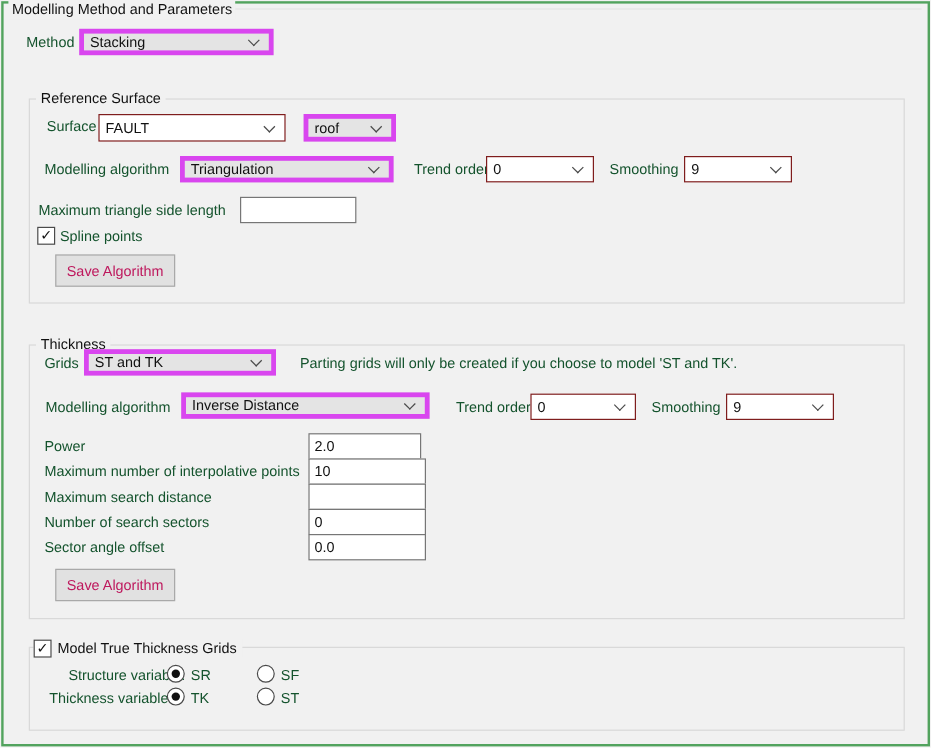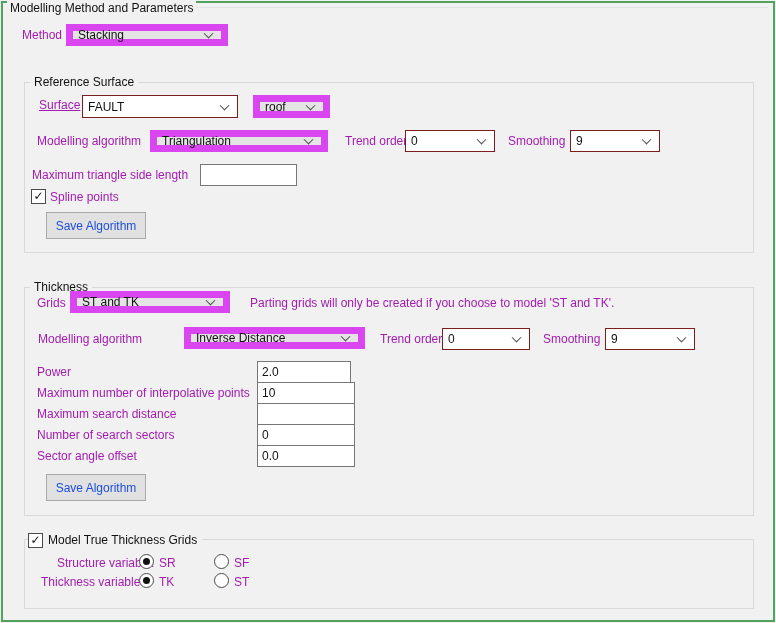--- a/index.html
+++ b/index.html
@@ -1,30 +1,30 @@
 <!DOCTYPE html>
 <html><head>
 <meta charset="utf-8">
 <style>
   html,body{margin:0;padding:0;}
   body{font-family:"Liberation Sans","DejaVu Sans",sans-serif;font-size:12px;color:#111;}
   #panel{position:relative;width:776px;height:623px;background:#f1f1f1;overflow:hidden;}
   .green-frame{position:absolute;left:1px;top:1px;right:1px;bottom:1px;border:2px solid #52a35e;pointer-events:none;}
   .faint-top-line{position:absolute;left:196px;top:7px;width:572px;height:1px;background:#e3e3e3;}
   .panel-title{position:absolute;left:7px;top:0;background:#f1f1f1;padding:0 3px;line-height:16px;white-space:nowrap;z-index:3;}
-  .lbl{position:absolute;line-height:15px;white-space:nowrap;color:#a21caf;}
+  .lbl{position:absolute;line-height:15px;white-space:nowrap;color:#14532d;}
   .group{position:absolute;border:1px solid #d9d9d9;background:#f1f1f1;}
   .group-title{position:absolute;left:5px;top:-8px;background:#f1f1f1;padding:0 4px;line-height:15px;white-space:nowrap;}
   .combo{position:absolute;box-sizing:border-box;display:flex;align-items:center;cursor:default;}
-  .combo.gray{background:#e4e4e4;border:7px solid #d946ef;}
+  .combo.gray{background:#e4e4e4;border:4px solid #d946ef;}
   .combo.white{background:#ffffff;border:1px solid #7f1d1d;text-align:center;}
   .combo .combo-text{padding-left:5px;white-space:nowrap;overflow:hidden;}
   .chevron{position:absolute;right:9px;top:50%;width:6px;height:6px;border-right:1px solid #4a4a4a;border-bottom:1px solid #4a4a4a;transform:translateY(-70%) rotate(45deg);}
   .tbox{position:absolute;box-sizing:border-box;border:1px solid #767676;background:#fff;font-family:inherit;font-size:12px;padding:0 4px;margin:0;outline:none;color:#111;}
-  .btn{position:absolute;box-sizing:border-box;background:#e1e1e1;border:1px solid #a9a9a9;font-family:inherit;font-size:12px;color:#1d4ed8;text-align:center;cursor:default;}
+  .btn{position:absolute;box-sizing:border-box;background:#e1e1e1;border:1px solid #a9a9a9;font-family:inherit;font-size:12px;color:#be185d;text-align:center;cursor:default;}
   .checkbox{position:absolute;box-sizing:border-box;width:15px;height:15px;background:#fff;border:1px solid #4a4a4a;line-height:13px;text-align:center;font-size:12px;color:#111;}
   .radio{position:absolute;box-sizing:border-box;width:15px;height:15px;background:#fff;border:1px solid #4a4a4a;border-radius:50%;}
   .radio.selected::after{content:"";position:absolute;left:3px;top:3px;width:7px;height:7px;border-radius:50%;background:#111;}
   .legend-row{position:absolute;display:flex;align-items:center;background:#f1f1f1;padding:0 5px 0 0;z-index:3;}
   .legend-row .checkbox{position:static;margin-right:5px;}
   .legend-row .legend-label{line-height:16px;white-space:nowrap;}
 </style>
 </head>
 <body>
 
@@ -35,21 +35,21 @@
 
   <span class="lbl" style="left:18px;top:28px;width:44px;text-align:right;">Method</span>
   <div class="combo gray" style="left:66px;top:24px;width:162px;height:22px;">
     <span class="combo-text">Stacking</span>
     <span class="chevron"></span>
   </div>
 
   <div class="group" style="left:24px;top:82px;width:728px;height:169px;">
     <span class="group-title">Reference Surface</span>
 
-    <span class="lbl" style="left:14px;top:15px;text-decoration:underline;">Surface</span>
+    <span class="lbl" style="left:14px;top:15px;">Surface</span>
     <div class="combo white" style="left:57px;top:12px;width:156px;height:23px;">
       <span class="combo-text">FAULT</span>
       <span class="chevron"></span>
     </div>
     <div class="combo gray" style="left:228px;top:12px;width:77px;height:23px;">
       <span class="combo-text">roof</span>
       <span class="chevron"></span>
     </div>
 
     <span class="lbl" style="left:12px;top:51px;">Modelling algorithm</span>
@@ -81,21 +81,21 @@
     <span class="group-title">Thickness</span>
 
     <span class="lbl" style="left:12px;top:8px;">Grids</span>
     <div class="combo gray" style="left:45px;top:3px;width:160px;height:22px;">
       <span class="combo-text">ST and TK</span>
       <span class="chevron"></span>
     </div>
     <span class="lbl" style="left:225px;top:8px;">Parting grids will only be created if you choose to model 'ST and TK'.</span>
 
     <span class="lbl" style="left:13px;top:44px;">Modelling algorithm</span>
-    <div class="combo gray" style="left:126px;top:39px;width:181px;height:22px;margin-left:33px;">
+    <div class="combo gray" style="left:126px;top:39px;width:207px;height:22px;">
       <span class="combo-text">Inverse Distance</span>
       <span class="chevron"></span>
     </div>
     <span class="lbl" style="left:355px;top:44px;">Trend order</span>
     <div class="combo white" style="left:417px;top:40px;width:88px;height:22px;">
       <span class="combo-text">0</span>
       <span class="chevron"></span>
     </div>
     <span class="lbl" style="left:518px;top:44px;">Smoothing</span>
     <div class="combo white" style="left:580px;top:40px;width:90px;height:22px;">

